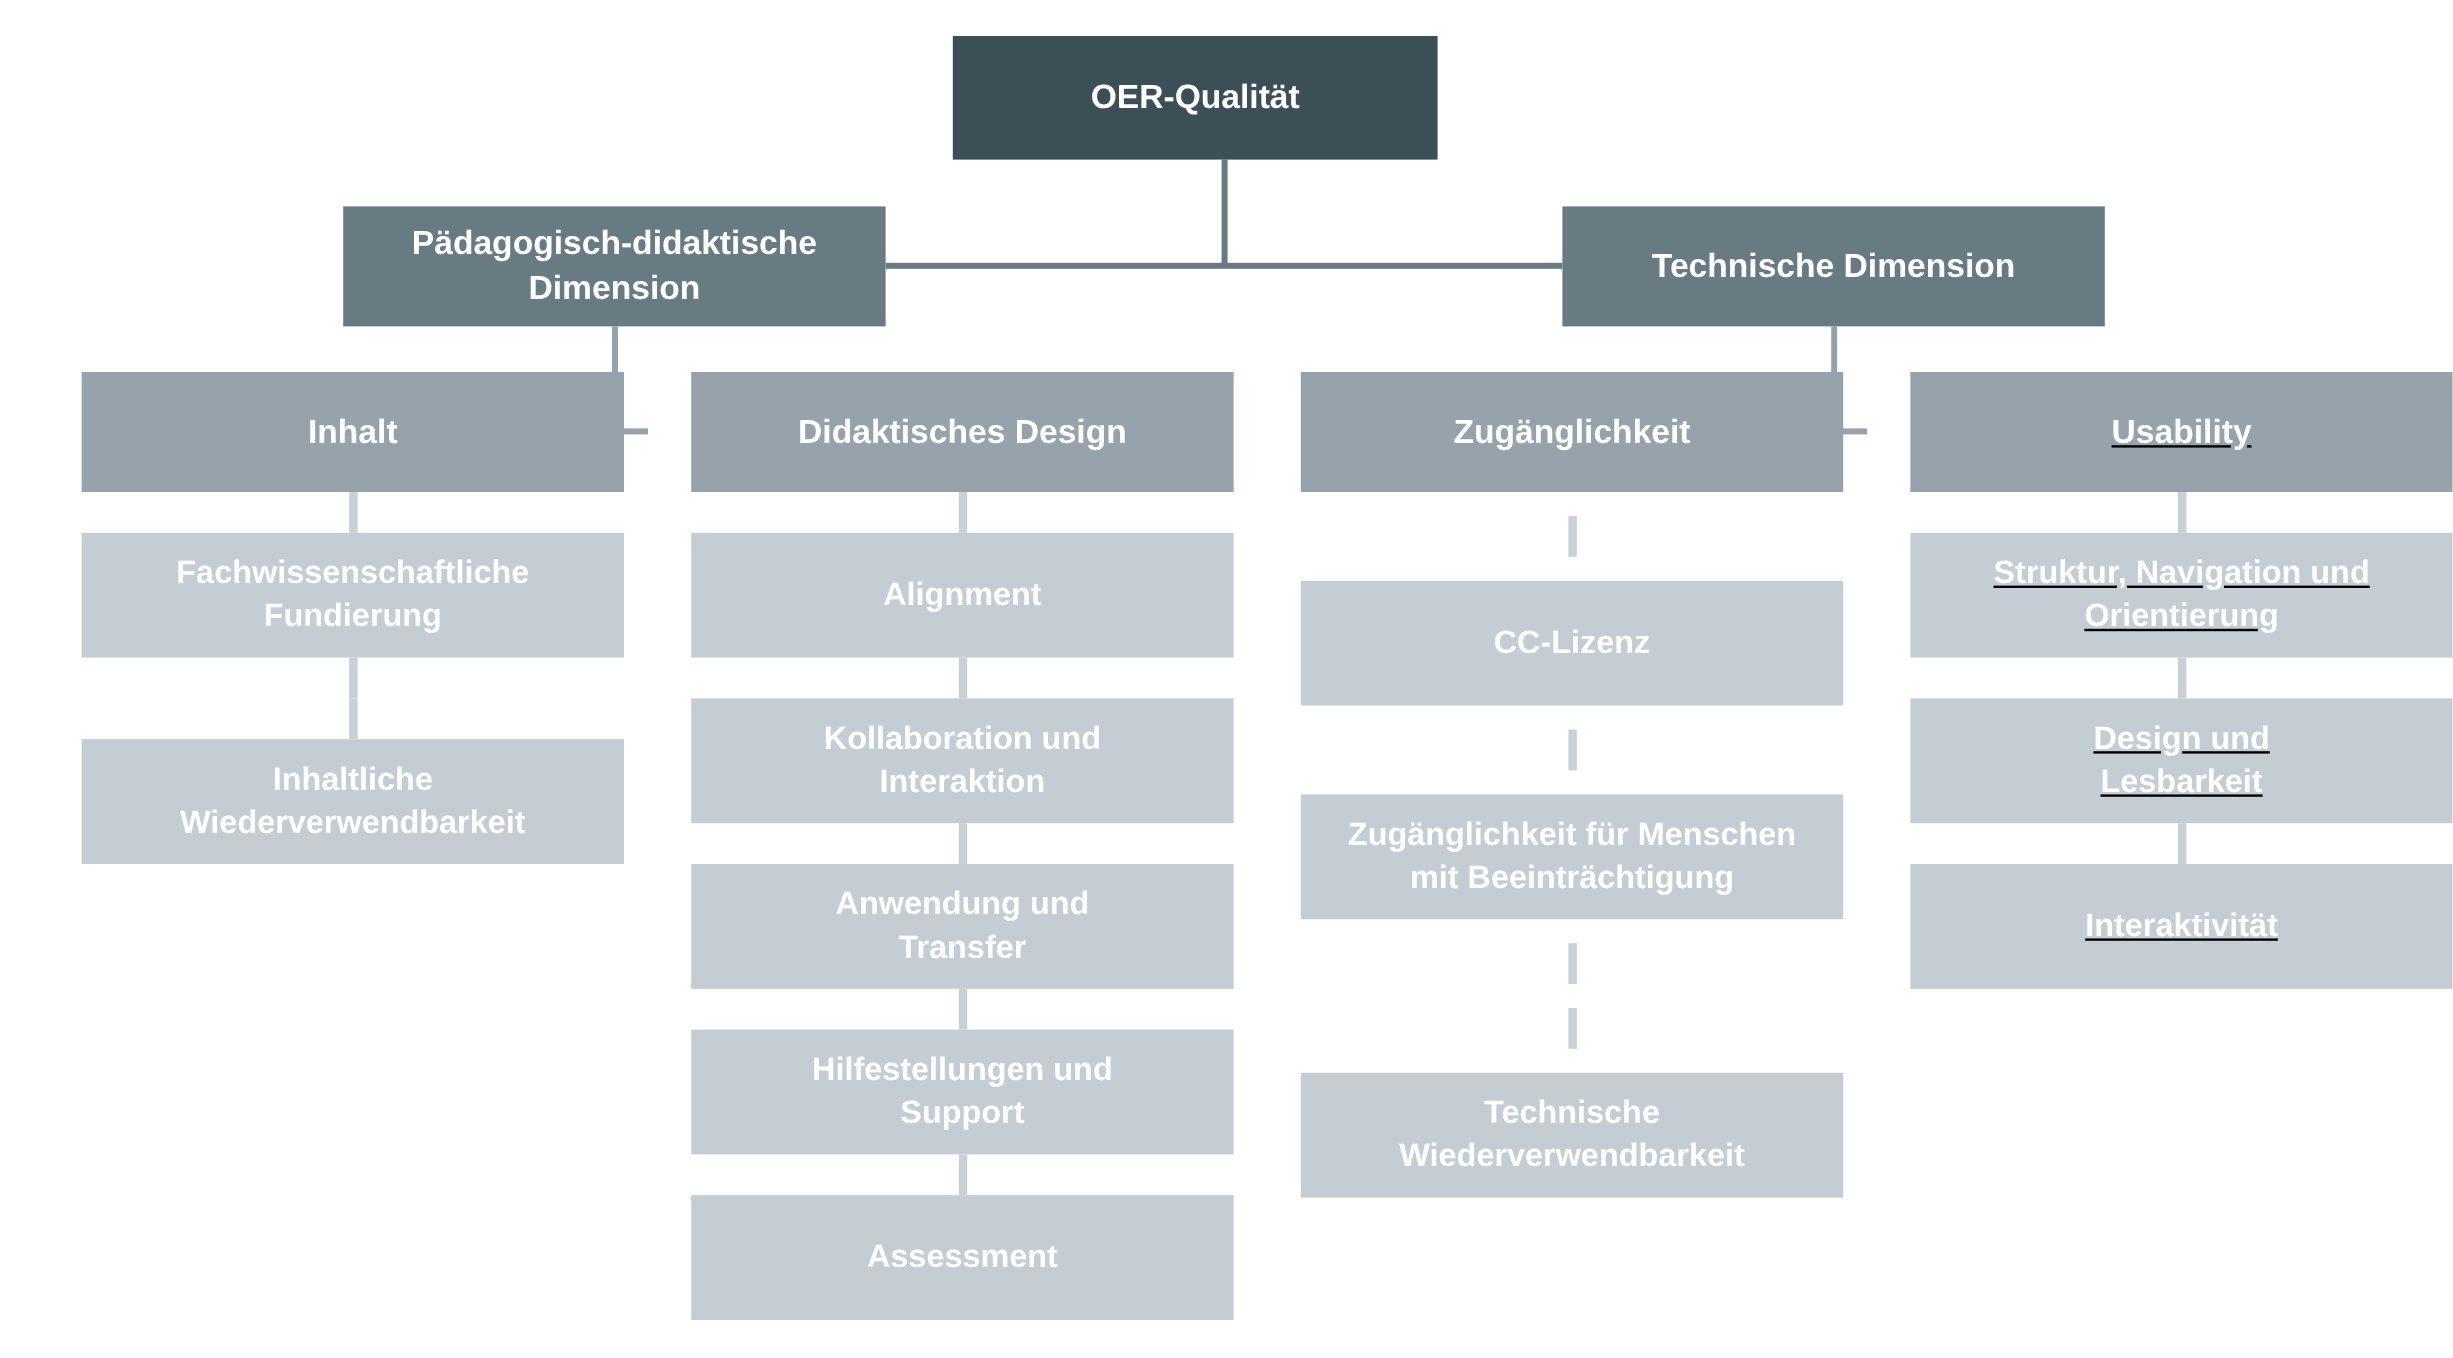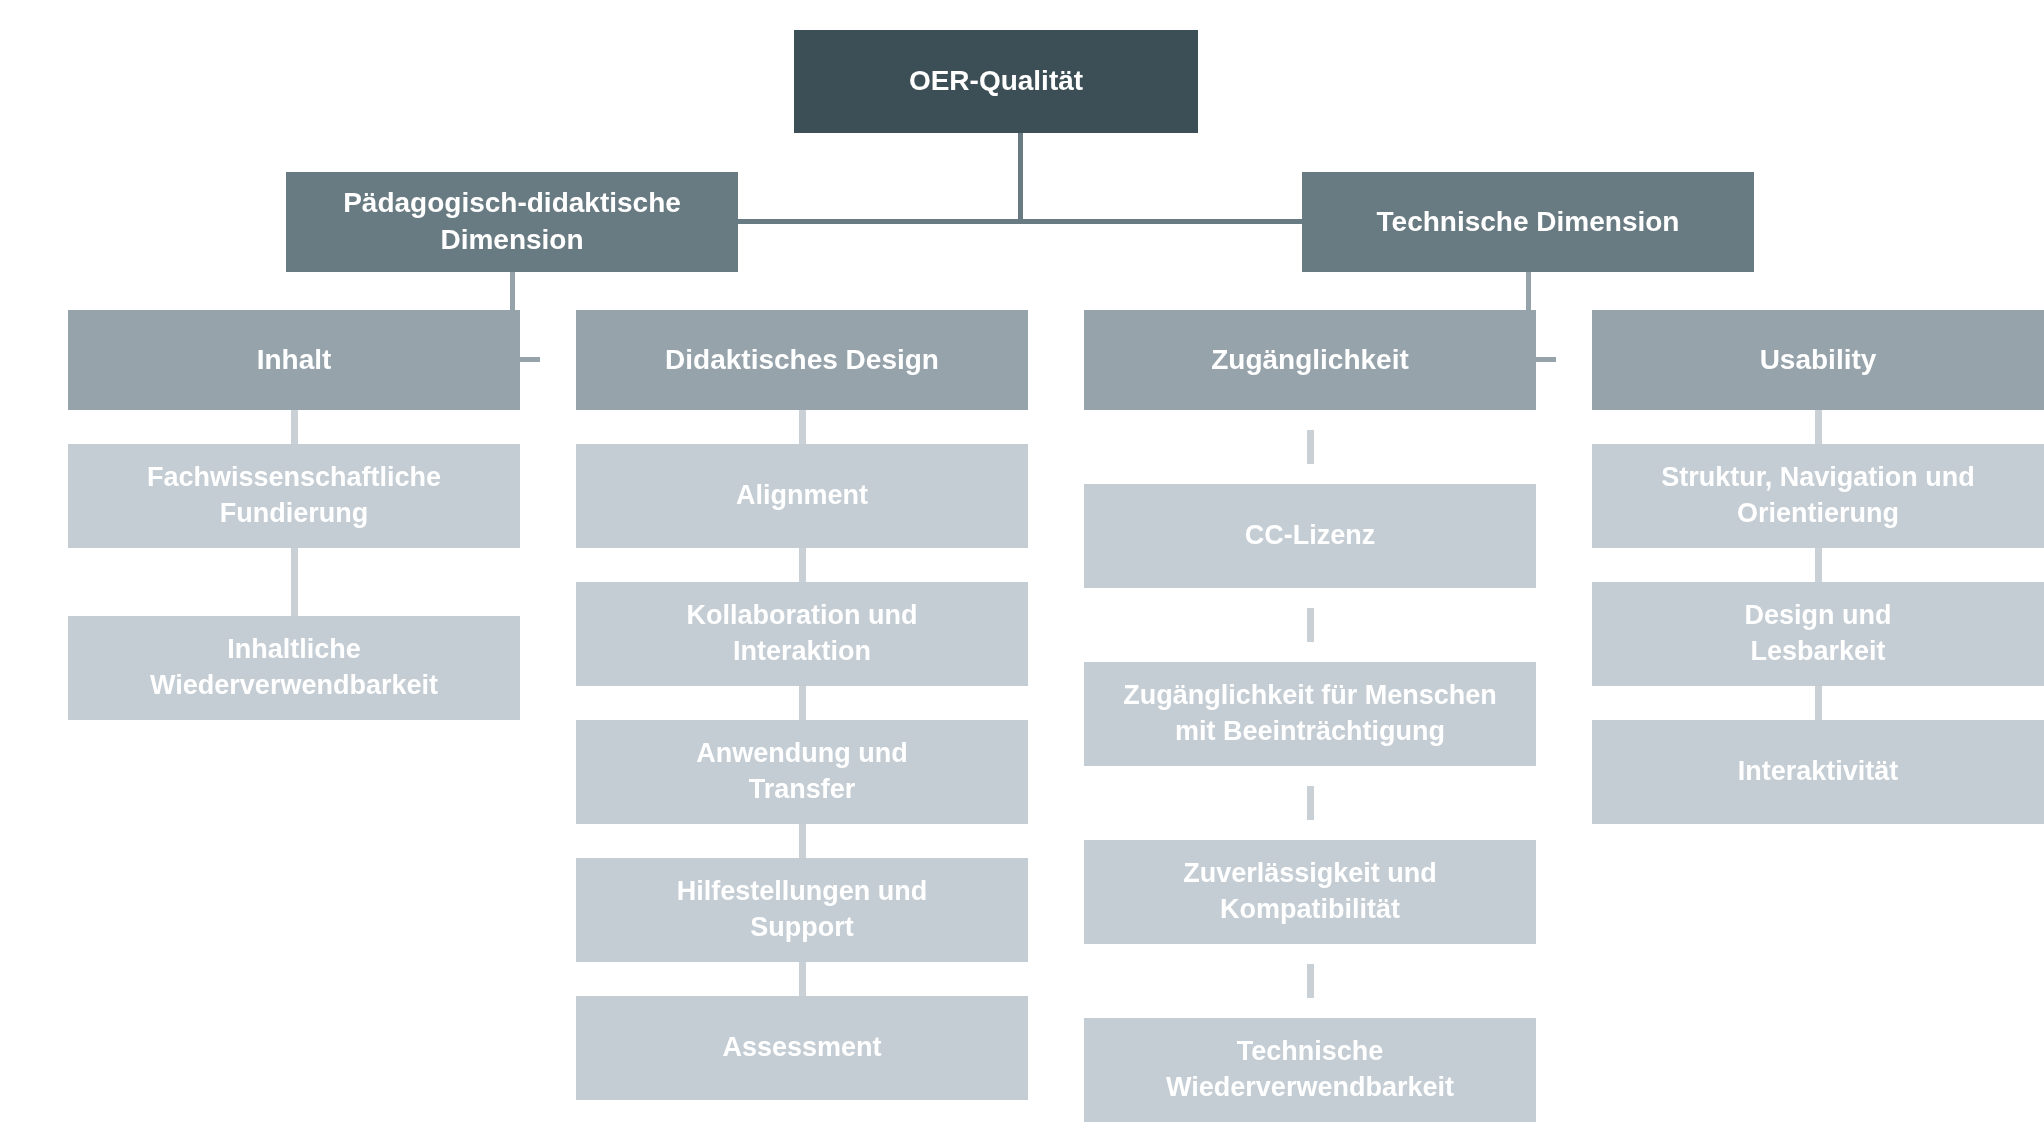--- a/index.html
+++ b/index.html
@@ -53,21 +53,21 @@
     top: 310px;
     width: 452px;
     display: flex;
     flex-direction: column;
     align-items: center;
     padding-left: 36px;
   }
   .col-1 { left: 32px; }
   .col-2 { left: 540px; justify-content: center; }
   .col-3 { left: 1048px; gap: 20px; }
-  .col-4 { left: 1556px; }
+  .col-4 { left: 1556px; text-decoration: underline; }
   .category-box {
     width: 100%; height: 100px;
     background: #96a3ab;
     font-size: 28px;
   }
   .item-box {
     width: 100%; height: 104px;
     background: #c5cdd4;
     font-size: 27px;
   }
@@ -124,22 +124,20 @@
   </div>
 
   <div class="column col-3">
     <div class="box category-box">Zugänglichkeit</div>
     <div class="stub"></div>
     <div class="box item-box">CC-Lizenz</div>
     <div class="stub"></div>
     <div class="box item-box">Zugänglichkeit für Menschen
 mit Beeinträchtigung</div>
     <div class="stub"></div>
-    <div class="box item-box">Zuverlässigkeit und
-Kompatibilität</div>
     <div class="stub"></div>
     <div class="box item-box">Technische
 Wiederverwendbarkeit</div>
   </div>
 
   <div class="column col-4">
     <div class="box category-box">Usability</div>
     <div class="stub"></div>
     <div class="box item-box">Struktur, Navigation und
 Orientierung</div>

